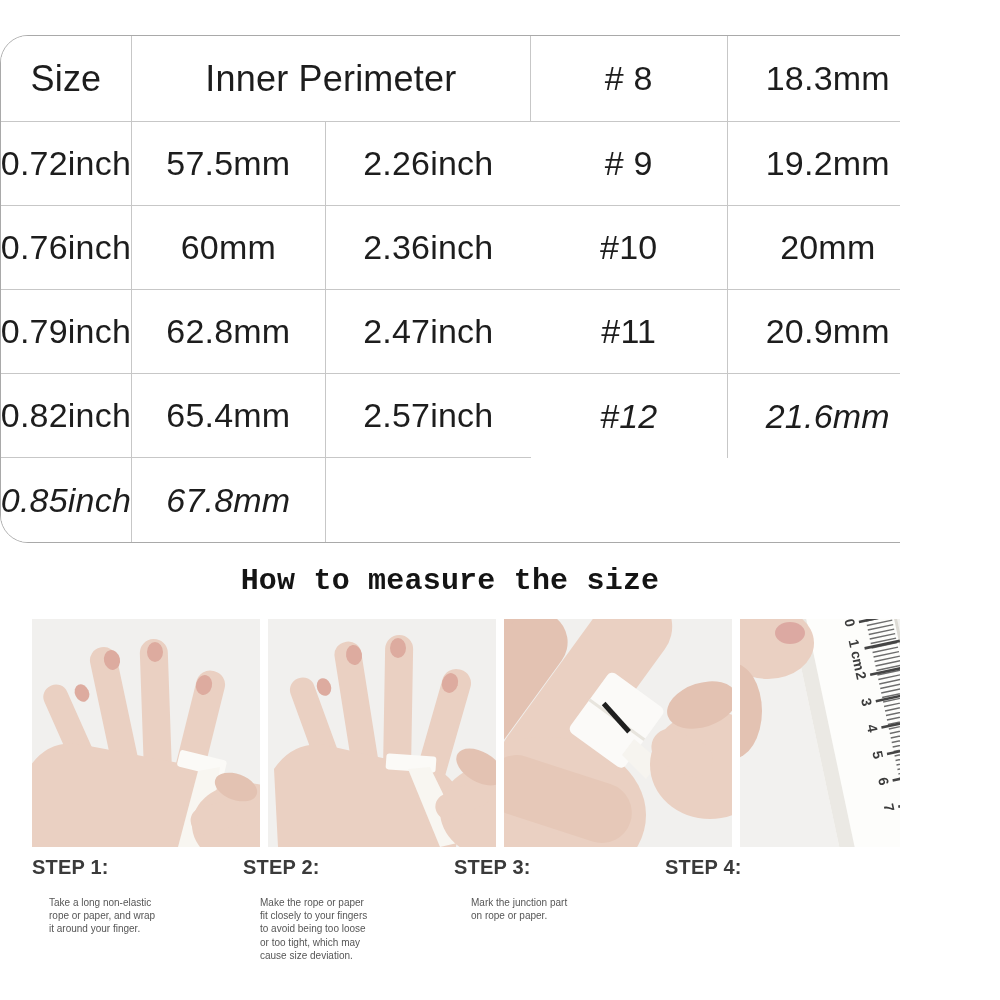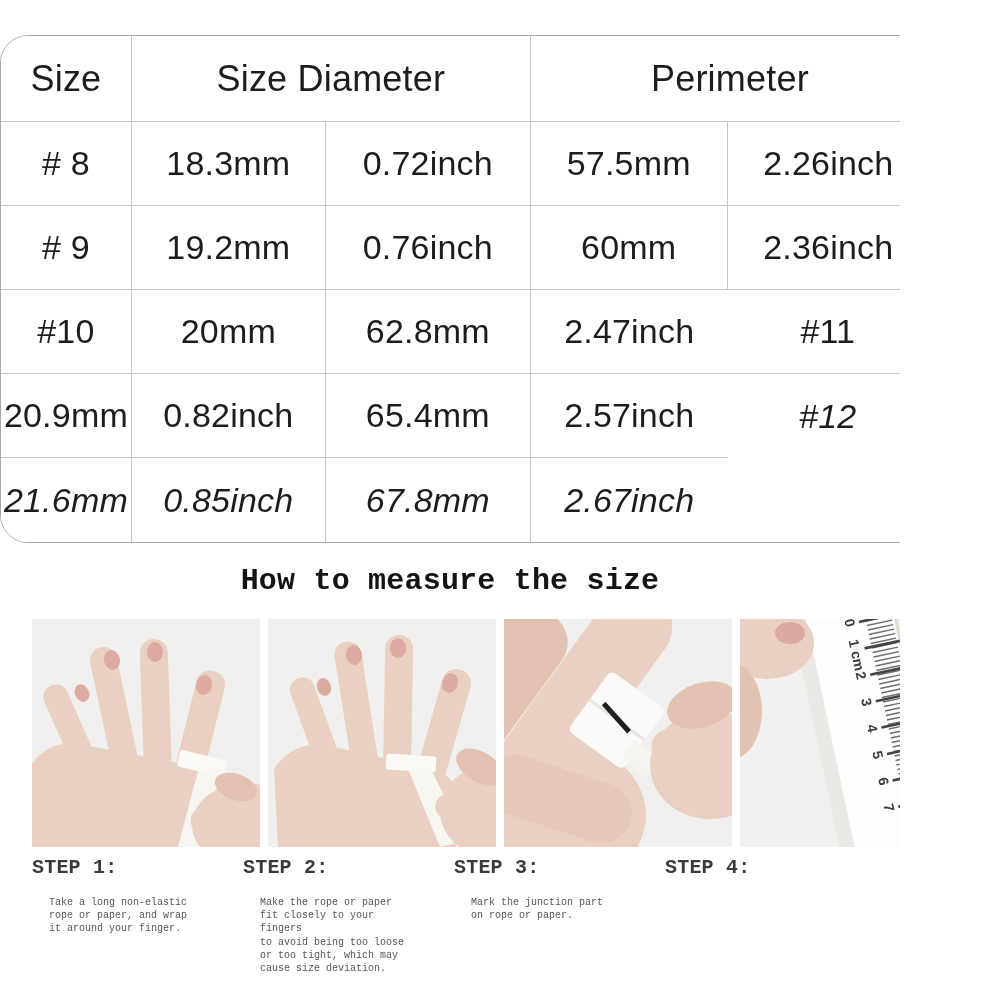--- a/index.html
+++ b/index.html
@@ -55,21 +55,20 @@
     display:flex; gap:8px;
     margin:21px 32px 0 32px;
   }
   .photo { width:228px; height:228px; }
   .photo svg { display:block; width:228px; height:228px; }
 
   
   .steps {
     display:flex; gap:8px;
     margin:9px 32px 0 32px;
-    font-family:Liberation Mono, monospace;
   }
   .step { width:228px; box-sizing:border-box; padding-right:18px; }
   .step-title {
     font-size:20px; font-weight:700; color:#3a3a3a;
     margin:0 0 7px 0; letter-spacing:0.2px;
   }
   .step-text {
     font-size:10px; color:#565656;
     line-height:1.32; margin:17px;
     white-space:pre-line;
@@ -80,51 +79,50 @@
     font-size:14px; font-weight:700; fill:#3c3c3c;
   }
 </style>
 </head>
 <body>
 
 <div class="page">
 
   <div class="size-table">
     <div class="cell header">Size</div>
-    <div class="cell header h-inner">Size Diameter</div>
-    <div class="cell header h-peri last-col">Perimeter</div>
+    <div class="cell header h-inner">Inner Perimeter</div>
 
     <div class="cell"># 8</div>
     <div class="cell">18.3mm</div>
     <div class="cell">0.72inch</div>
     <div class="cell">57.5mm</div>
     <div class="cell last-col">2.26inch</div>
 
     <div class="cell"># 9</div>
     <div class="cell">19.2mm</div>
     <div class="cell">0.76inch</div>
     <div class="cell">60mm</div>
     <div class="cell last-col">2.36inch</div>
 
     <div class="cell">#10</div>
     <div class="cell">20mm</div>
+    <div class="cell">0.79inch</div>
     <div class="cell">62.8mm</div>
     <div class="cell last-col">2.47inch</div>
 
     <div class="cell">#11</div>
     <div class="cell">20.9mm</div>
     <div class="cell">0.82inch</div>
     <div class="cell">65.4mm</div>
     <div class="cell last-col">2.57inch</div>
 
     <div class="cell last-row">#12</div>
     <div class="cell last-row">21.6mm</div>
     <div class="cell last-row">0.85inch</div>
     <div class="cell last-row">67.8mm</div>
-    <div class="cell last-col last-row">2.67inch</div>
   </div>
 
   <div class="section-title">How to measure the size</div>
 
   <div class="photos">
 
     <div class="photo">
       <svg viewBox="0 0 228 228">
         <rect width="228" height="228" fill="#f1f0ee"></rect>
         <g fill="#ead0c2">

